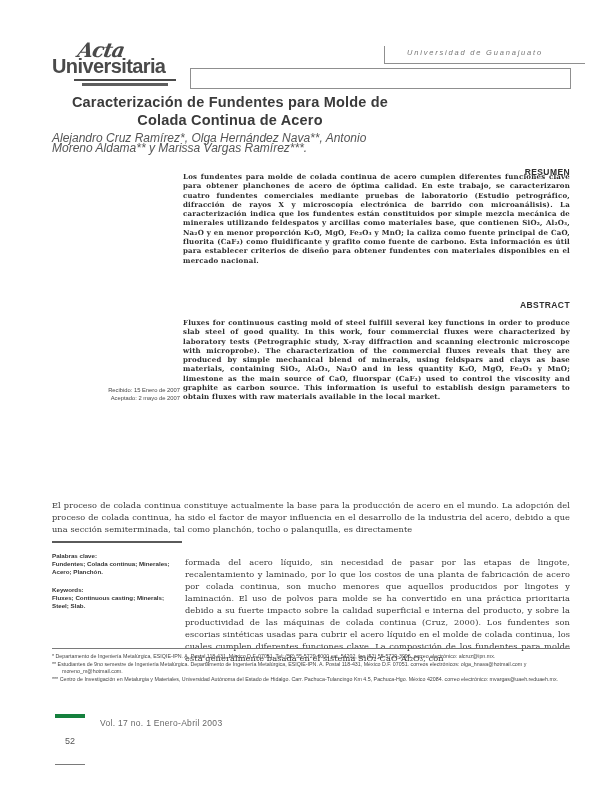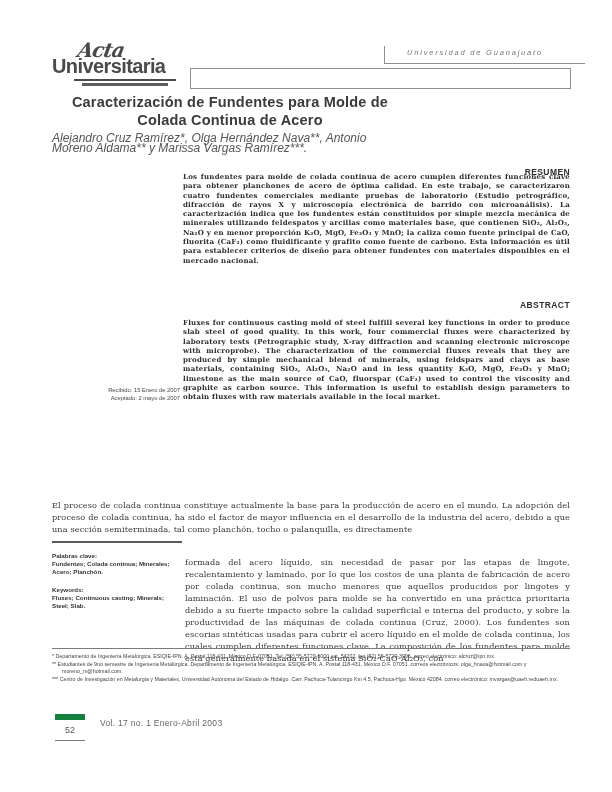--- a/index.html
+++ b/index.html
@@ -57,23 +57,23 @@
   .kw-label{font-weight:bold;font-size:6.2px;color:#333;line-height:8px;}
   .kw-text{font-weight:bold;font-size:6.2px;color:#333;line-height:8px;margin:0 0 10px 0;}
 
   
   .fn-rule{position:absolute;left:52px;top:648px;width:518px;height:1px;background:#7a7a7a;}
   .footnotes{position:absolute;left:52px;top:653px;width:518px;font-size:5.3px;
              line-height:6.9px;color:#454545;}
   .footnotes p{margin:0 0 1px 0;padding-left:10px;text-indent:-10px;}
 
   
-  .page-num{position:absolute;left:55px;top:714px;width:30px;border-top:6px solid #15803d;
+  .page-num{position:absolute;left:55px;top:714px;width:30px;border-top:4px solid #15803d;
             border-bottom:1px solid #7a7a7a;text-align:center;font-weight:normal;
-            font-size:9px;padding:5px 0;color:#555;}
+            font-size:9px;padding:18px 0;color:#555;}
   .vol{position:absolute;left:100px;top:718px;font-size:8.5px;color:#666;letter-spacing:0.3px;}
 </style>
 </head>
 <body>
 
 <div class="page">
 
   <div class="logo">
     <span class="logo-word">Universitaria</span>
     <span class="logo-acta">Acta</span>

